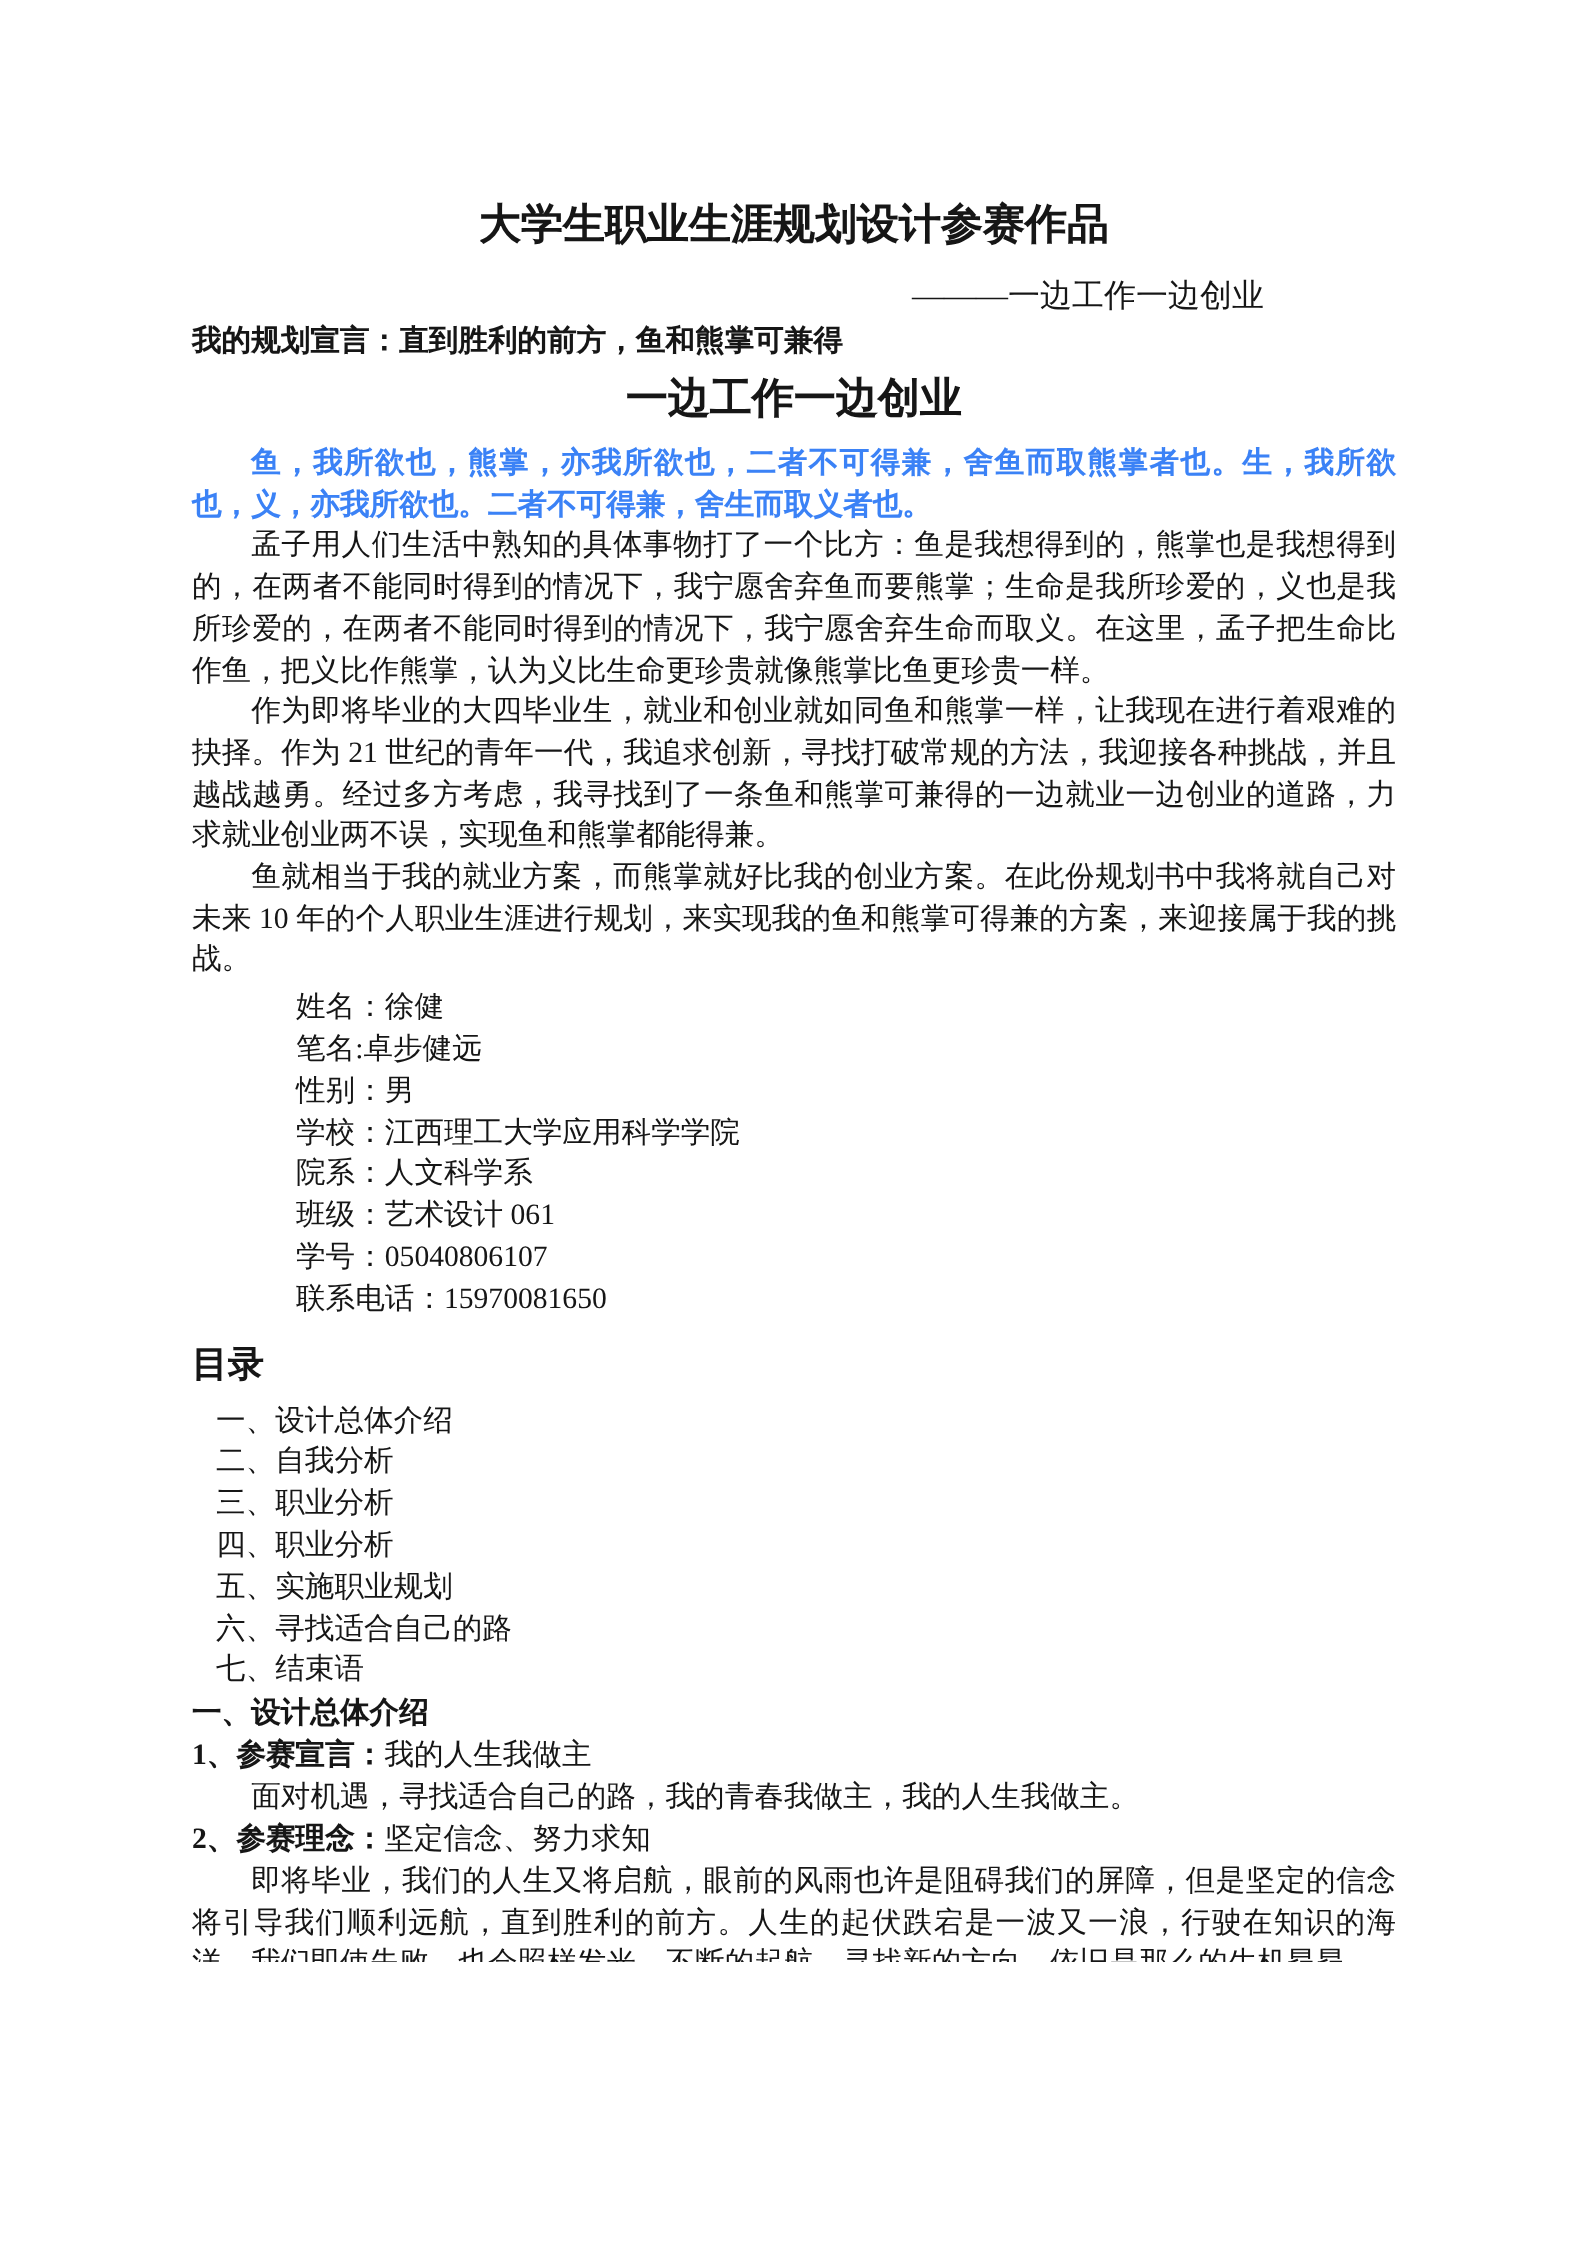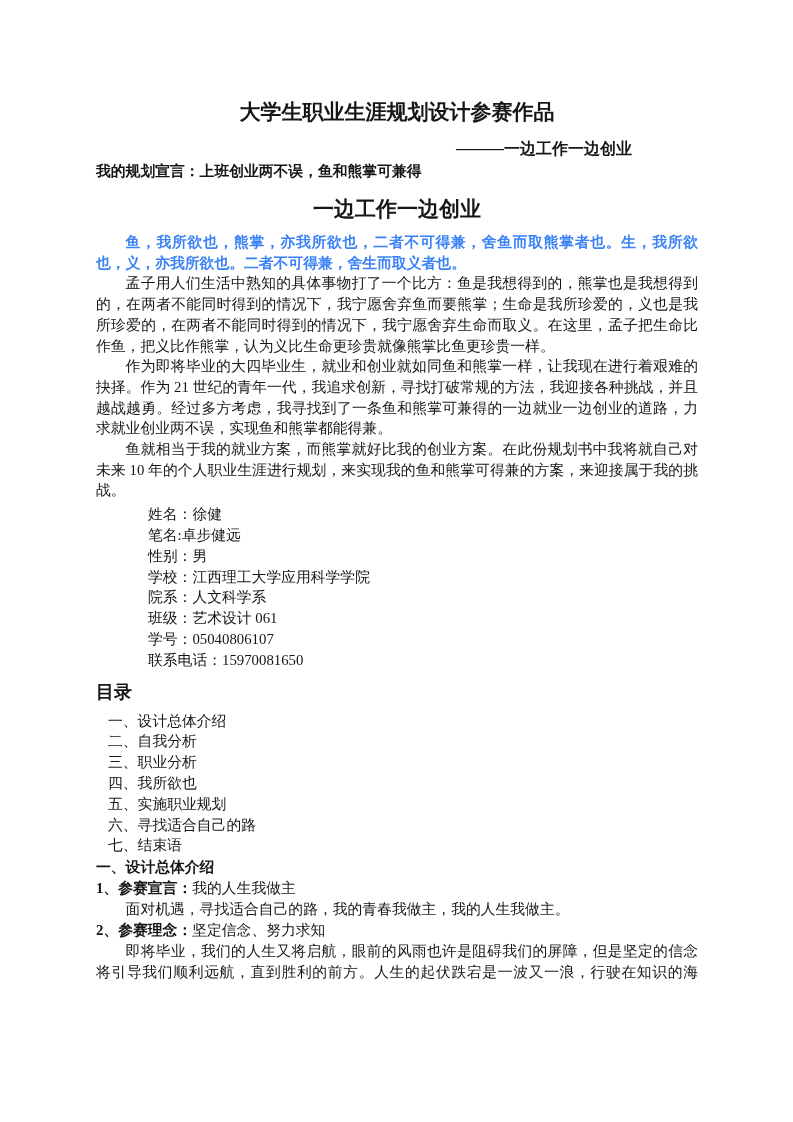--- a/index.html
+++ b/index.html
@@ -21,38 +21,38 @@
   }
   .doc-title {
     font-size: 21px;
     font-weight: bold;
     text-align: center;
     line-height: 29px;
     margin: 0;
   }
   .doc-subtitle {
     font-size: 16px;
-    font-weight: bold;
+    font-weight: normal;
     text-align: right;
     padding-right: 66px;
     line-height: 21px;
     margin-top: 11px;
   }
   .declaration {
     font-size: 14.8px;
     font-weight: bold;
     line-height: 21px;
     margin-top: 2px;
   }
   .sub-heading {
     font-size: 21px;
     font-weight: bold;
     text-align: center;
     line-height: 29px;
-    margin: 13px 0 8px 0;
+    margin: 3px 0 8px 0;
   }
   p.body-para {
     font-size: 14.8px;
     line-height: 20.7px;
     text-align: justify;
     text-indent: 2em;
     margin: 0;
   }
   p.quote-para {
     color: #3b82f6;
@@ -105,21 +105,21 @@
 </head>
 <body>
 
 <div class="page">
   <div class="content">
 
     <h1 class="doc-title">大学生职业生涯规划设计参赛作品</h1>
 
     <div class="doc-subtitle">———一边工作一边创业</div>
 
-    <div class="declaration">我的规划宣言：上班创业两不误，鱼和熊掌可兼得</div>
+    <div class="declaration">我的规划宣言：直到胜利的前方，鱼和熊掌可兼得</div>
 
     <h2 class="sub-heading">一边工作一边创业</h2>
 
     <p class="body-para quote-para">鱼，我所欲也，熊掌，亦我所欲也，二者不可得兼，舍鱼而取熊掌者也。生，我所欲也，义，亦我所欲也。二者不可得兼，舍生而取义者也。</p>
 
     <p class="body-para">孟子用人们生活中熟知的具体事物打了一个比方：鱼是我想得到的，熊掌也是我想得到的，在两者不能同时得到的情况下，我宁愿舍弃鱼而要熊掌；生命是我所珍爱的，义也是我所珍爱的，在两者不能同时得到的情况下，我宁愿舍弃生命而取义。在这里，孟子把生命比作鱼，把义比作熊掌，认为义比生命更珍贵就像熊掌比鱼更珍贵一样。</p>
     <p class="body-para">作为即将毕业的大四毕业生，就业和创业就如同鱼和熊掌一样，让我现在进行着艰难的抉择。作为 21 世纪的青年一代，我追求创新，寻找打破常规的方法，我迎接各种挑战，并且越战越勇。经过多方考虑，我寻找到了一条鱼和熊掌可兼得的一边就业一边创业的道路，力求就业创业两不误，实现鱼和熊掌都能得兼。</p>
     <p class="body-para">鱼就相当于我的就业方案，而熊掌就好比我的创业方案。在此份规划书中我将就自己对未来 10 年的个人职业生涯进行规划，来实现我的鱼和熊掌可得兼的方案，来迎接属于我的挑战。</p>
 
     <div class="profile">
@@ -132,21 +132,21 @@
       <div class="profile-line">学号：05040806107</div>
       <div class="profile-line">联系电话：15970081650</div>
     </div>
 
     <h3 class="toc-title">目录</h3>
 
     <div class="toc-list">
       <div class="toc-item">一、设计总体介绍</div>
       <div class="toc-item">二、自我分析</div>
       <div class="toc-item">三、职业分析</div>
-      <div class="toc-item">四、我所欲也</div>
+      <div class="toc-item">四、职业分析</div>
       <div class="toc-item">五、实施职业规划</div>
       <div class="toc-item">六、寻找适合自己的路</div>
       <div class="toc-item">七、结束语</div>
     </div>
 
     <div class="sec-heading">一、设计总体介绍</div>
 
     <div class="sec-item"><span class="label">1、参赛宣言：</span><span>我的人生我做主</span></div>
 
     <p class="sec-para">面对机遇，寻找适合自己的路，我的青春我做主，我的人生我做主。</p>

